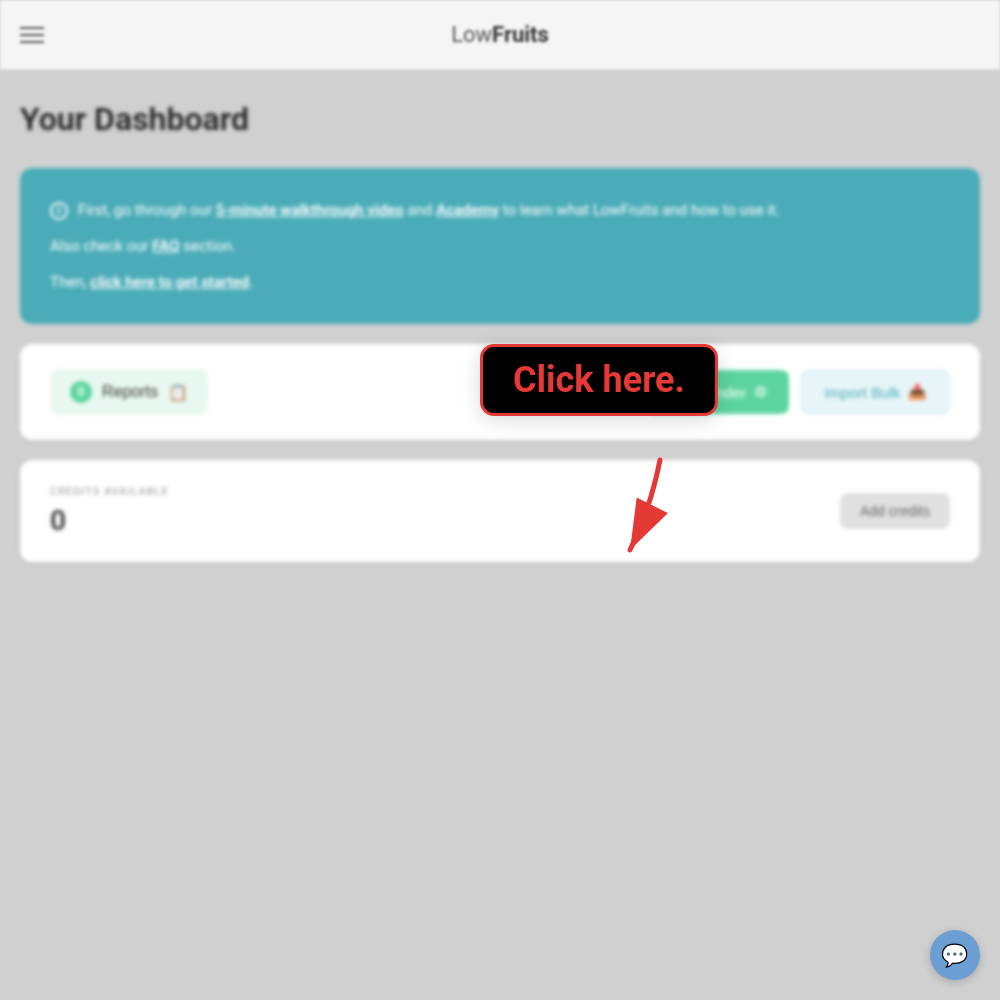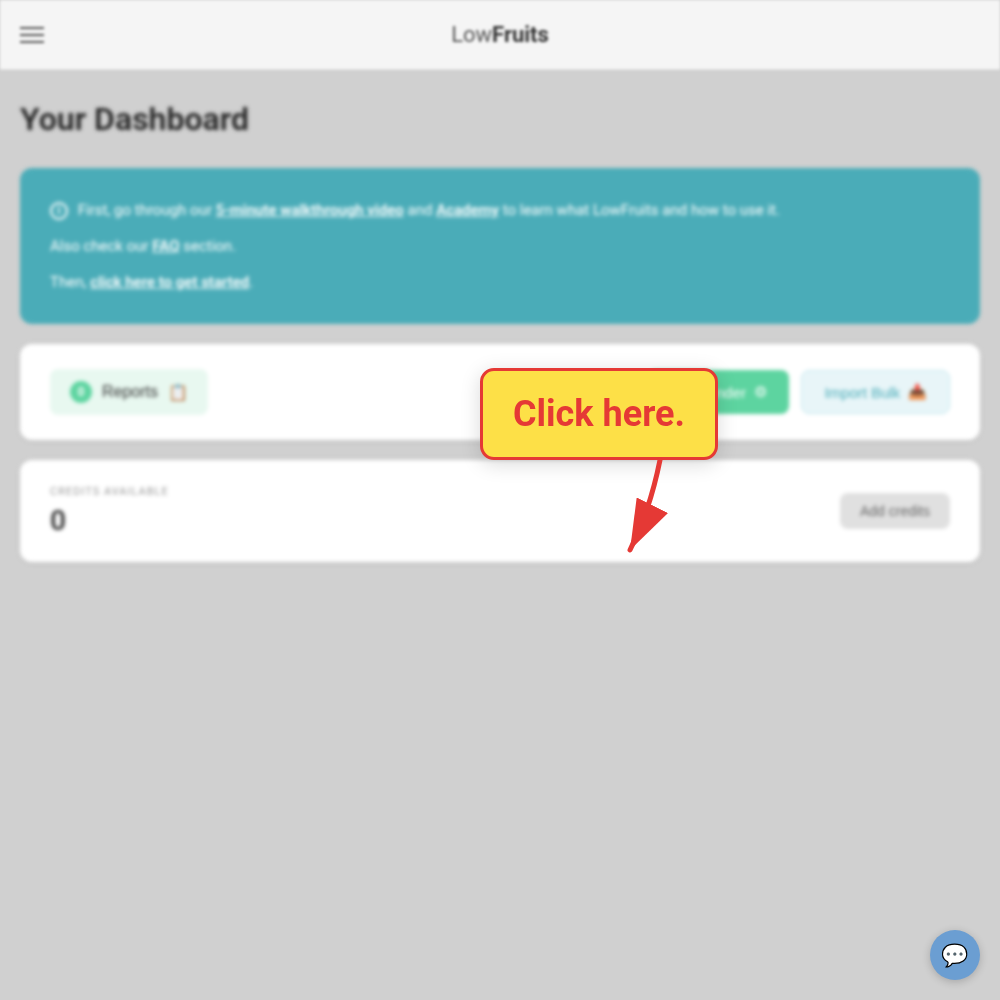--- a/index.html
+++ b/index.html
@@ -224,26 +224,26 @@
       top: 0;
       left: 0;
       width: 1000px;
       height: 1000px;
       pointer-events: none;
     }
 
     
     .click-here-callout {
       position: absolute;
-      top: 368px;
+      top: 344px;
       left: 480px;
-      background: #fde047;
+      background: #000000;
       border: 3px solid #e53935;
       border-radius: 14px;
-      padding: 22px 30px;
+      padding: 12px 30px;
       font-size: 36px;
       font-weight: 700;
       color: #e53935;
       white-space: nowrap;
       box-shadow: 0 4px 20px rgba(0,0,0,0.15);
     }
 
     
     .arrow-svg {
       position: absolute;

